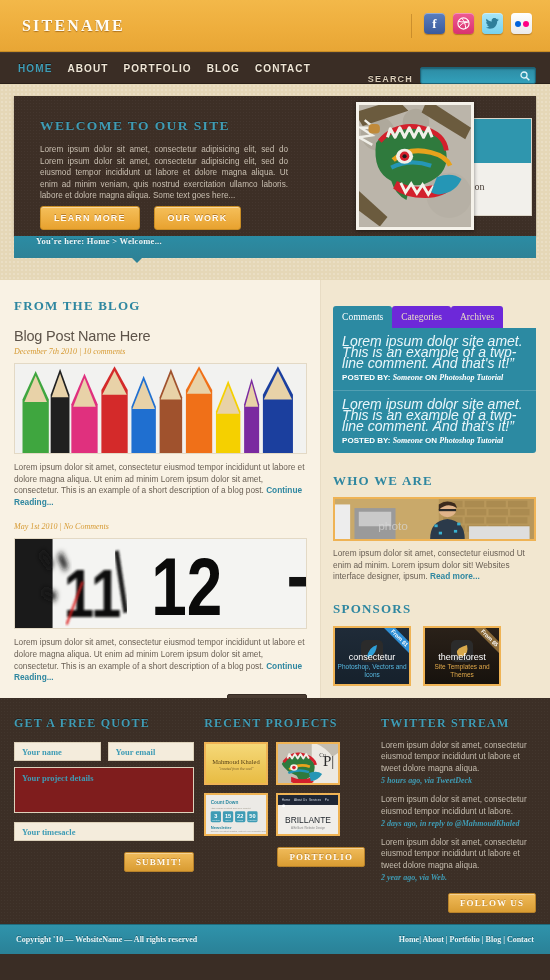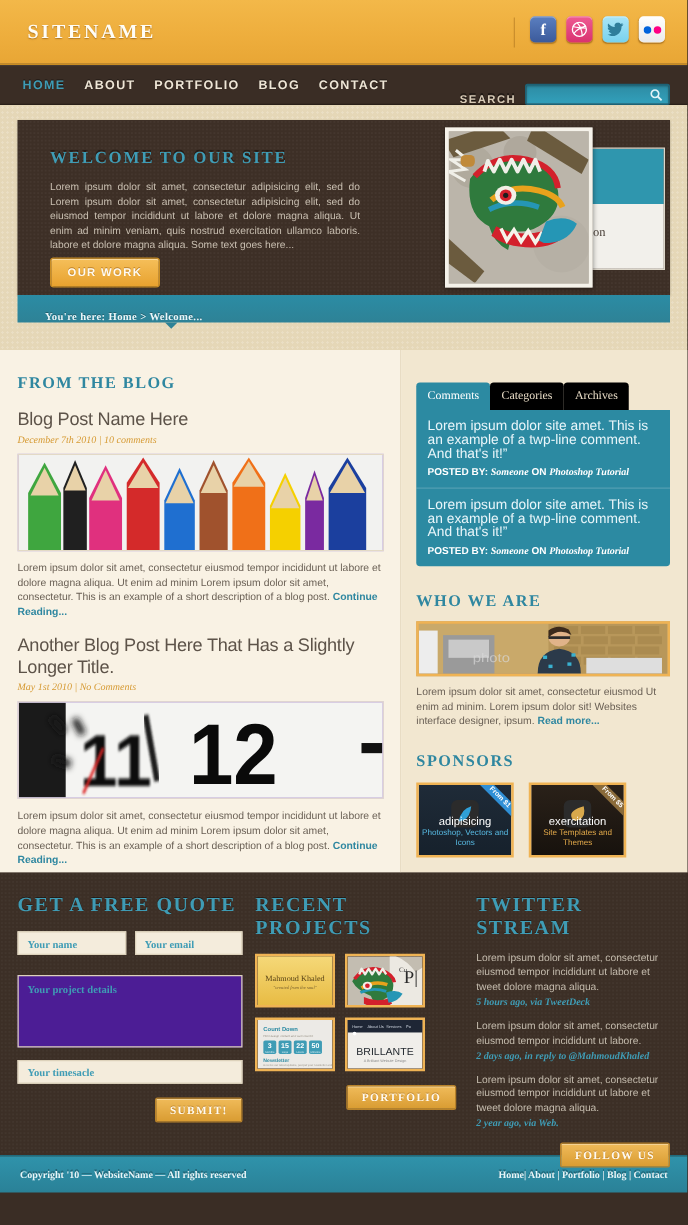--- a/index.html
+++ b/index.html
@@ -142,21 +142,21 @@
     background: radial-gradient(circle at 35% 30%, #f8c45c, #e08a1c);
   }
   .slide-front {
     position:absolute; left: 6px; top: 0; width: 118px; height: 128px;
     border: 3px solid #f5f2ea; box-shadow: 0 1px 4px rgba(0,0,0,.45);
     background: #b9b3a8; overflow:hidden;
   }
   .dragon { position:absolute; inset:0; }
   .breadcrumb {
     margin: 0 14px; height: 22px; background: linear-gradient(to bottom,#2b8ca4,#2e8296);
-    display:flex; align-items:flex-end; position:relative;
+    display:flex; align-items:flex-start; position:relative;
   }
   .breadcrumb span {
     margin-left: 22px; font-family:"Liberation Serif", serif; font-weight:bold;
     font-size: 8.5px; color:#eaf6f9; letter-spacing:.3px;
     text-shadow: 0 -1px 0 rgba(0,0,0,.3);
   }
   .bc-arrow {
     position:absolute; left: 118px; bottom: -5px;
     width:0;height:0;border-left:5px solid transparent;border-right:5px solid transparent;
     border-top:5px solid #2e8296;
@@ -175,47 +175,47 @@
   .post { margin-top: 14px; }
   .post h3 {
     font-weight: normal; font-size: 14.5px; color:#5d5349; line-height:17px;
     letter-spacing:-.2px;
   }
   .post .meta {
     font-family:"Liberation Serif", serif; font-style: italic; font-weight:normal;
     font-size: 8px; color:#d69a33; margin-top: 2px;
   }
   .post .thumb {
-    margin-top: 7px; height: 78px; border:1px solid #e3d9c5; background:#c4b5fd;
+    margin-top: 7px; height: 91px; border:1px solid #e3d9c5; background:#1d4ed8;
     overflow:hidden; position:relative;
   }
   .post p {
     margin-top: 8px; font-size: 8.3px; line-height: 11.6px; color:#6a6055;
   }
   .post p a { color:#2f87a0; text-decoration:none; font-weight:bold; }
   .blogbtn-row { display:flex; justify-content:flex-end; margin-top: 10px; }
   .btn-dark {
     background:#4a3c32; border:1px solid #372c24; border-radius:2px;
     padding: 5px 11px; font-family:"Liberation Serif", serif; font-weight:bold;
     font-size: 9px; letter-spacing: 1.1px; color:#f2e9d8; text-transform: uppercase;
     cursor:pointer; text-shadow: 0 -1px 0 rgba(0,0,0,.5);
   }
 
   
   .tabs { display:flex; margin-top: 8px; }
   .tab {
     padding: 6px 9px 6px 9px; font-family:"Liberation Serif", serif;
-    font-size: 9.5px; color:#e8dcc6; background:#000000; cursor:pointer;
+    font-size: 9.5px; color:#e8dcc6; background:#6d28d9; cursor:pointer;
     border-top-left-radius:3px; border-top-right-radius:3px;
   }
   .tab.active { background:#2c8aa2; color:#ffffff; }
   .tabbody { background:#2c8aa2; border-bottom-left-radius:3px; border-bottom-right-radius:3px; overflow:hidden; }
   .cmt { padding: 8px 9px; border-bottom:1px solid rgba(255,255,255,.18); }
   .cmt:last-child { border-bottom: 0; }
-  .cmt .txt { font-size: 11px; line-height:11px; color:#e9f6fa; }
+  .cmt .txt { font-size: 14px; line-height:11px; color:#e9f6fa;font-style:italic; }
   .cmt .by { margin-top: 4px; font-size: 8px; color:#ffffff; font-weight:bold; }
   .cmt .by i { font-family:"Liberation Serif", serif; font-weight:bold; color:#ffffff; }
 
   .who-title { margin-top: 20px; }
   .who-thumb {
     margin-top: 8px; height: 44px; border:2px solid #efb354; overflow:hidden; position:relative;
     background:#c4a268;
   }
   .who-text { margin-top: 7px; font-size:8.3px; line-height:11.6px; color:#6a6055; }
   .who-text a { color:#2f87a0; font-weight:bold; text-decoration:none; }
@@ -251,35 +251,35 @@
   .footer:before{
     content:""; position:absolute; inset:0;
     background-image: radial-gradient(rgba(255,255,255,.03) 1px, transparent 1px);
     background-size: 3px 3px; pointer-events:none;
   }
   .fcol { position:relative; }
   .fcol1 { width: 186px; }
   .fcol2 { width: 176px; padding-left: 10px; }
   .fcol3 { width: 176px; padding-left: 16px; }
   .ftitle {
-    font-family:"Liberation Serif", serif; font-weight:bold; font-size: 16px;
+    font-family:"Liberation Serif", serif; font-weight:bold; font-size: 12px;
     letter-spacing:1.2px; color:#3f9cb5; text-transform:uppercase;
     text-shadow: 0 -1px 0 rgba(0,0,0,.4);
   }
   .frow { display:flex; gap: 7px; margin-top: 11px; }
   .finput {
     background:#f4ecdc; border:1px solid #ddd2bb; height: 19px; width:100%;
     font-family:"Liberation Serif", serif; font-weight:bold; font-size: 8.5px; color:#3f9cb5;
     padding: 0 7px; outline:none;
   }
   .finput::placeholder { color:#3f9cb5; }
   .ftext {
-    background:#4c1d95; border:1px solid #ddd2bb; height: 58px; width:100%;
+    background:#7f1d1d; border:1px solid #ddd2bb; height: 46px; width:100%;
     font-family:"Liberation Serif", serif; font-weight:bold; font-size:8.5px; color:#3f9cb5;
-    padding: 5px 7px; outline:none; resize:none; margin-top:16px;
+    padding: 5px 7px; outline:none; resize:none; margin-top:6px;
   }
   .ftext::placeholder { color:#3f9cb5; }
   .fbtnrow { display:flex; justify-content:flex-end; margin-top: 11px; }
   .btn-gold-sm {
     background: linear-gradient(to bottom,#f0bb5a,#d99c32);
     border: 1px solid #b8822a; border-radius:2px; padding: 4px 11px;
     font-family:"Liberation Serif", serif; font-weight:bold; font-size:9px;
     letter-spacing: 1.1px; color:#fffaf0; text-transform:uppercase; cursor:pointer;
     text-shadow: 0 -1px 0 rgba(150,90,15,.5);
     box-shadow: inset 0 1px 0 rgba(255,255,255,.35);
@@ -353,20 +353,21 @@
         </span>
       </div>
     </div>
   </div>
 
   <div class="herowrap">
     <div class="hero">
       <div class="hero-title">WELCOME TO OUR SITE</div>
       <div class="hero-text">Lorem ipsum dolor sit amet, consectetur adipisicing elit, sed do Lorem ipsum dolor sit amet, consectetur adipisicing elit, sed do eiusmod tempor incididunt ut labore et dolore magna aliqua. Ut enim ad minim veniam, quis nostrud exercitation ullamco laboris. labore et dolore magna aliqua. Some text goes   here...</div>
       <div class="hero-btns">
+        <button class="btn-gold">LEARN MORE</button>
         <button class="btn-gold">OUR WORK</button>
       </div>
       <div class="hero-slider">
         <div class="slide-back">
           <div class="orb"></div>
           <div class="blurb">y this sit struction</div>
         </div>
         <div class="slide-front">
           <svg class="dragon" viewBox="0 0 118 128" preserveAspectRatio="none">
             <rect width="118" height="128" fill="#b5afa4"></rect>
@@ -434,21 +435,20 @@
               <polygon points="245,36 252,16 259,36" fill="#e8d2a8"></polygon>
               <polygon points="264,75 264,26 280,2 296,26 296,75" fill="#1b3f9e"></polygon>
               <polygon points="265,30 280,6 295,30" fill="#e8d2a8"></polygon>
             </g>
           </svg>
         </div>
         <p><span>Lorem ipsum dolor sit amet, consectetur eiusmod tempor incididunt ut labore et dolore magna aliqua. Ut enim ad minim Lorem ipsum dolor sit amet, consectetur. This is an example of a short description of a blog post. </span><a href="#">Continue Reading...</a></p>
       </div>
 
       <div class="post">
-        <h3>Another Blog Post Here That Has a Slightly Longer Title.</h3>
         <div class="meta">May 1st 2010 | No Comments</div>
         <div class="thumb">
           <svg width="100%" height="100%" viewBox="0 0 310 75" preserveAspectRatio="none">
             <defs>
               <filter id="bl">
                   <feGaussianBlur stdDeviation="1.1"></feGaussianBlur>
                 </filter>
               <filter id="bl2">
                   <feGaussianBlur stdDeviation="2.6"></feGaussianBlur>
                 </filter>
@@ -542,30 +542,30 @@
 
       <div class="sec-title sponsors-title">SPONSORS</div>
       <div class="sponsors">
         <div class="sponsor sp-gr">
           <div class="ribbon">From $1</div>
           <div class="sp-mark">
             <svg width="16" height="16" viewBox="0 0 16 16">
               <path d="M3 14 q2 -10 10 -12 q-1 9 -6 11 q-2 1 -4 1z" fill="#2f9fd6"></path>
             </svg>
           </div>
-          <div class="sp-label"><span>adipisicing</span><span class="sp-sub">Photoshop, Vectors and Icons</span></div>
+          <div class="sp-label"><span>consectetur</span><span class="sp-sub">Photoshop, Vectors and Icons</span></div>
         </div>
         <div class="sponsor sp-tf">
           <div class="ribbon">From $5</div>
           <div class="sp-mark">
             <svg width="16" height="16" viewBox="0 0 16 16">
               <path d="M13 2 q2 9 -4 11 q-5 2 -6 -3 q-1 -5 10 -8z" fill="#d8a94c"></path>
             </svg>
           </div>
-          <div class="sp-label"><span>exercitation</span><span class="sp-sub">Site Templates and Themes</span></div>
+          <div class="sp-label"><span>themeforest</span><span class="sp-sub">Site Templates and Themes</span></div>
         </div>
       </div>
     </div>
   </div>
 
   <div class="footer">
 
     <div class="fcol fcol1">
       <div class="ftitle">GET A FREE QUOTE</div>
       <div class="frow">

